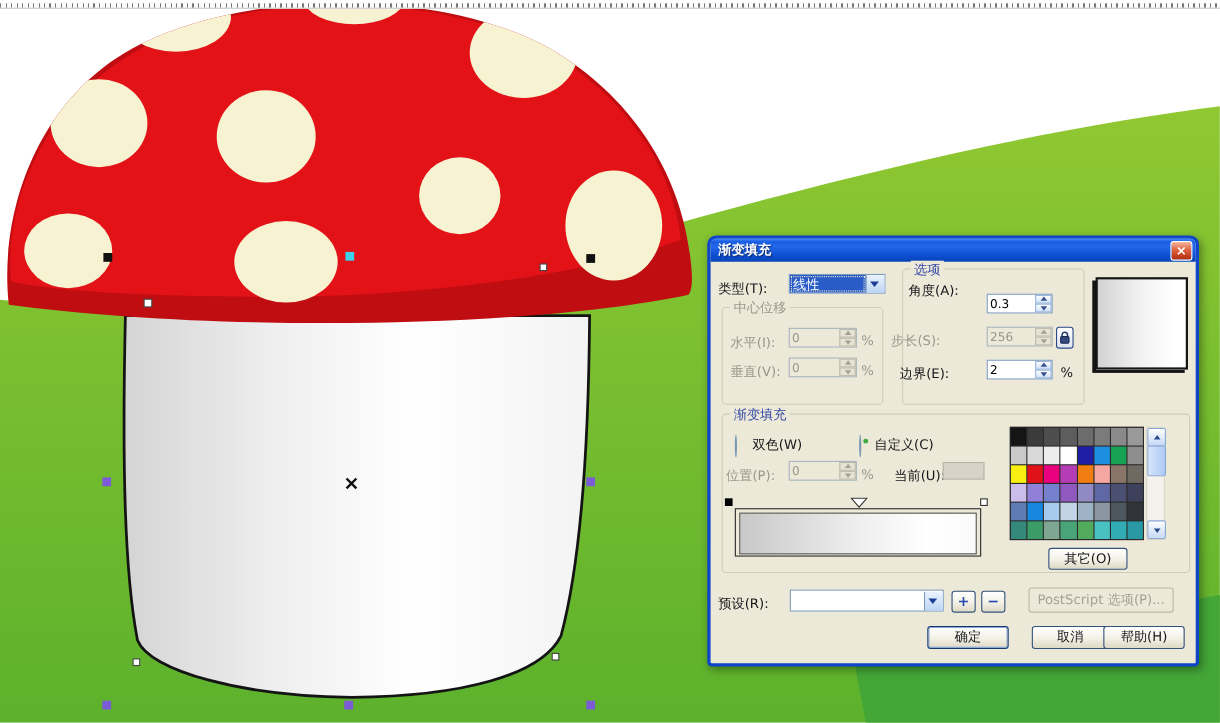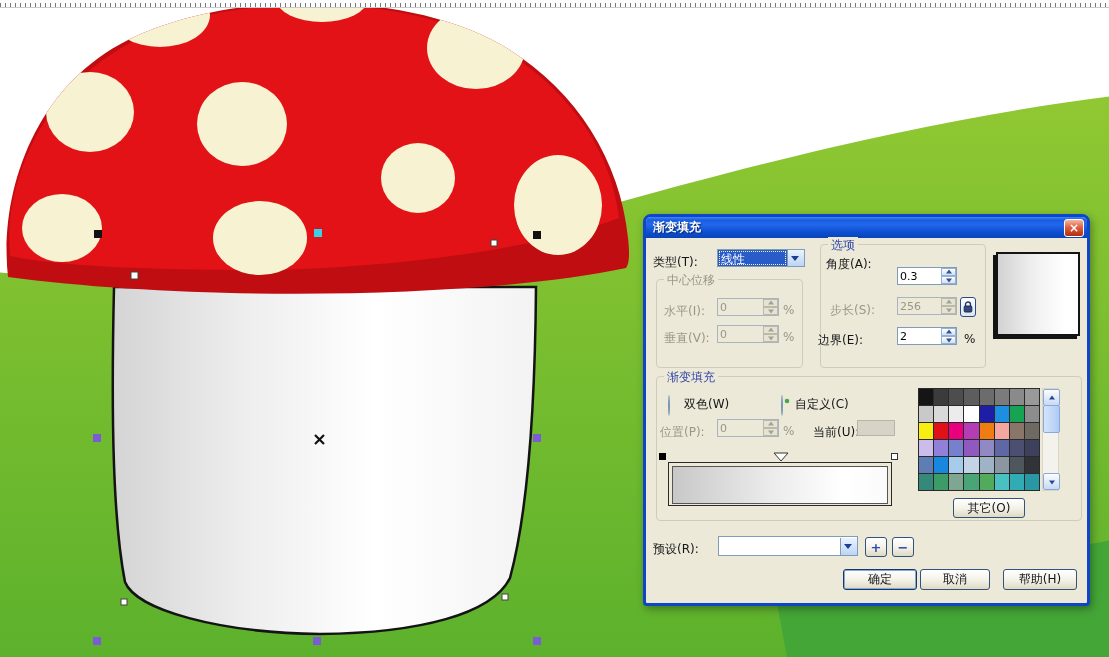--- a/index.html
+++ b/index.html
@@ -177,21 +177,21 @@
     <div class="grp abs" style="left:174px;top:27px;width:166px;height:124px"></div>
     <span class="grp-title abs" style="left:182px;top:20px">选项</span>
     <span class="lbl abs" style="left:180px;top:39px">角度(A):</span>
     <div class="field abs" style="left:251px;top:50px;width:60px">
       <input value="0.3" style="">
       <span class="spin">
           <i class="su"></i>
           <i class="sd"></i>
         </span>
     </div>
-    <span class="lbl abs dis-t" style="left:184px;top:85px">步长(S):</span>
+    <span class="lbl abs dis-t" style="left:164px;top:85px">步长(S):</span>
     <div class="field dis abs" style="left:251px;top:80px;width:60px">
       <input readonly="" value="256" style="">
       <span class="spin dis">
           <i class="su"></i>
           <i class="sd"></i>
         </span>
     </div>
     <div class="lockbtn abs" style="left:314px;top:80px;width:16px;height:20px">
       <svg width="10" height="12" viewBox="0 0 10 12">
         <path d="M2.5 5 v-1.5 a2.5 2.5 0 0 1 5 0 V5" fill="none" stroke="#2a3a6a" stroke-width="1.4"></path>
@@ -304,19 +304,20 @@
     <div class="combo abs" style="left:72px;top:319px;width:140px;height:20px">
       <span class="sel"></span>
       <span class="arrow" style="margin-top:1px"></span>
     </div>
     <div class="btn abs" style="left:219px;top:320px;width:22px;height:20px">
       <span class="pm">+</span>
     </div>
     <div class="btn abs" style="left:246px;top:320px;width:22px;height:20px">
       <span class="pm">−</span>
     </div>
+    <div class="btn dis abs" style="left:289px;top:317px;width:132px;height:23px">PostScript 选项(P)...</div>
 
     
     <div class="btn default abs" style="left:197px;top:352px;width:74px;height:21px">确定</div>
-    <div class="btn abs" style="left:274px;top:352px;width:70px;height:21px">取消</div>
+    <div class="btn abs" style="left:292px;top:352px;width:70px;height:21px">取消</div>
     <div class="btn abs" style="left:357px;top:352px;width:74px;height:21px">帮助(H)</div>
   </div>
 </div>
 
 </body></html>

